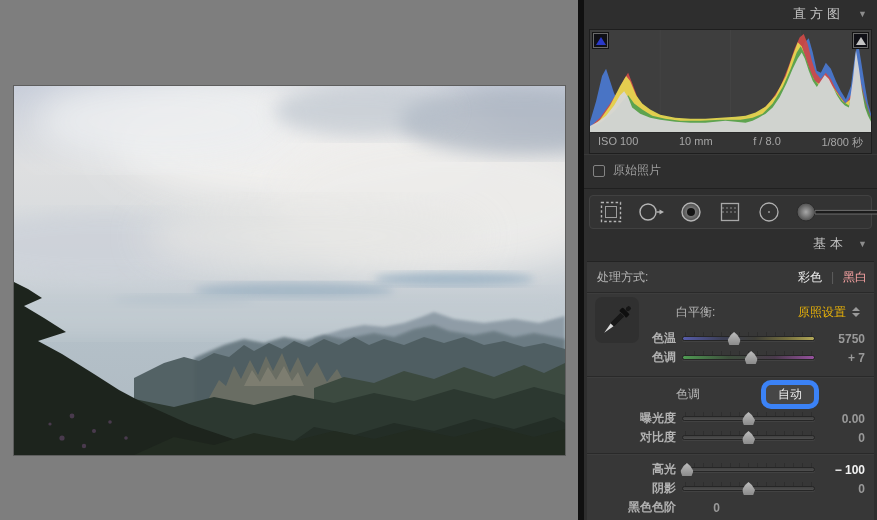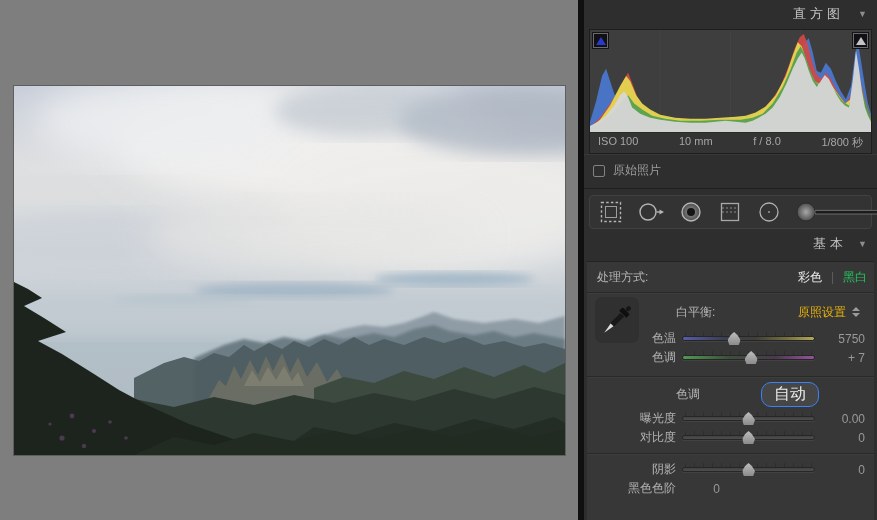--- a/index.html
+++ b/index.html
@@ -46,41 +46,41 @@
 
   
   .basic-box { margin:2px 3px 0 3px; background:#373737; border-top:1px solid #232323;
                height:270px; }
   .sep { height:1px; background:#292929; box-shadow:0 1px 0 rgba(255,255,255,.03); }
 
   .treat-row { height:30px; display:flex; align-items:center; padding:0 7px 0 10px; }
   .treat-right { margin-left:auto; display:flex; align-items:center; gap:9px; }
   .treat-color { color:#f0f0f0; }
   .treat-div { color:#5d5d5d; }
-  .treat-bw { color:#22c55e;font-family:Liberation Mono, monospace; }
+  .treat-bw { color:#fca5a5;font-family:Liberation Mono, monospace; }
 
   .wb-section { position:relative; padding:6px 0 9px 0; }
   .dropper-wrap { position:absolute; left:8px; top:4px; width:44px; height:46px;
                   background:rgba(0,0,0,.12); border-radius:7px;
                   display:flex; align-items:center; justify-content:center; }
   .wb-head { height:26px; display:flex; align-items:center; padding:0 14px 0 89px;text-align:center; }
   .wb-preset { margin-left:auto; display:flex; align-items:center; gap:6px; color:#eab308; }
   .spinner { display:flex; flex-direction:column; gap:2px; }
   .spin-up { width:0;height:0;border-left:4px solid transparent;border-right:4px solid transparent;
              border-bottom:4px solid #9a9a9a; }
   .spin-dn { width:0;height:0;border-left:4px solid transparent;border-right:4px solid transparent;
              border-top:4px solid #9a9a9a; }
 
   .tone-section { padding:4px 0 0 0; }
   .tone-head { height:26px; display:flex; align-items:center; padding:0 55px 0 89px;
                justify-content:space-between; margin-bottom:2px; }
   .auto-btn { background:#464646; color:#ececec; border-radius:10px; padding:1px 12px;
-              font-size:16px; border:1px solid #3b82f6; }
-
-  .srow { display:flex; align-items:center; height:19px; padding:0 3px; }
+              font-size:12px; border:5px solid #3b82f6; }
+
+  .srow { display:flex; align-items:center; height:19px; padding:0 3px;font-weight:bold; }
   .slabel { width:86px; text-align:right; color:#b2b2b2; flex:none; }
   .strack { flex:1; height:5px; margin:0 6px; position:relative; border-radius:3px;
             background:linear-gradient(#424242,#4e4e4e);
             border:1px solid #262626; box-shadow:0 1px 0 rgba(255,255,255,.06); }
   .strack .ticks { position:absolute; left:2px; right:2px; top:-5px; height:4px; opacity:.55;
        background:repeating-linear-gradient(90deg,#272727 0,#272727 1px,transparent 1px,transparent 9px); }
   .strack.temp { background:linear-gradient(90deg,#565cab 0%,#3c3f55 30%,#3f3f38 55%,#77713f 80%,#b3a958 100%); }
   .strack.tint { background:linear-gradient(90deg,#4f9a52 0%,#3d4f3c 35%,#4a3a4c 70%,#96519e 100%); }
   .handle { position:absolute; top:-5px; width:13px; height:13px; transform:translateX(-50%);
             background:linear-gradient(#bdbdbd,#8b8b8b);
@@ -326,20 +326,28 @@
           <div class="strack">
             <div class="ticks"></div>
             <div class="handle" style="left: 50%;"></div>
           </div>
           <span class="svalue">0</span>
         </div>
         <div class="gap6"></div>
         <div class="sep"></div>
         <div class="gap6"></div>
         <div class="srow">
+          <span class="slabel">高光</span>
+          <div class="strack">
+            <div class="ticks"></div>
+            <div class="handle" style="left: 3%;"></div>
+          </div>
+          <span class="svalue bright">− 100</span>
+        </div>
+        <div class="srow">
           <span class="slabel">阴影</span>
           <div class="strack">
             <div class="ticks"></div>
             <div class="handle" style="left: 50%;"></div>
           </div>
           <span class="svalue">0</span>
         </div>
         <div class="srow">
           <span class="slabel">黑色色阶</span>
 

